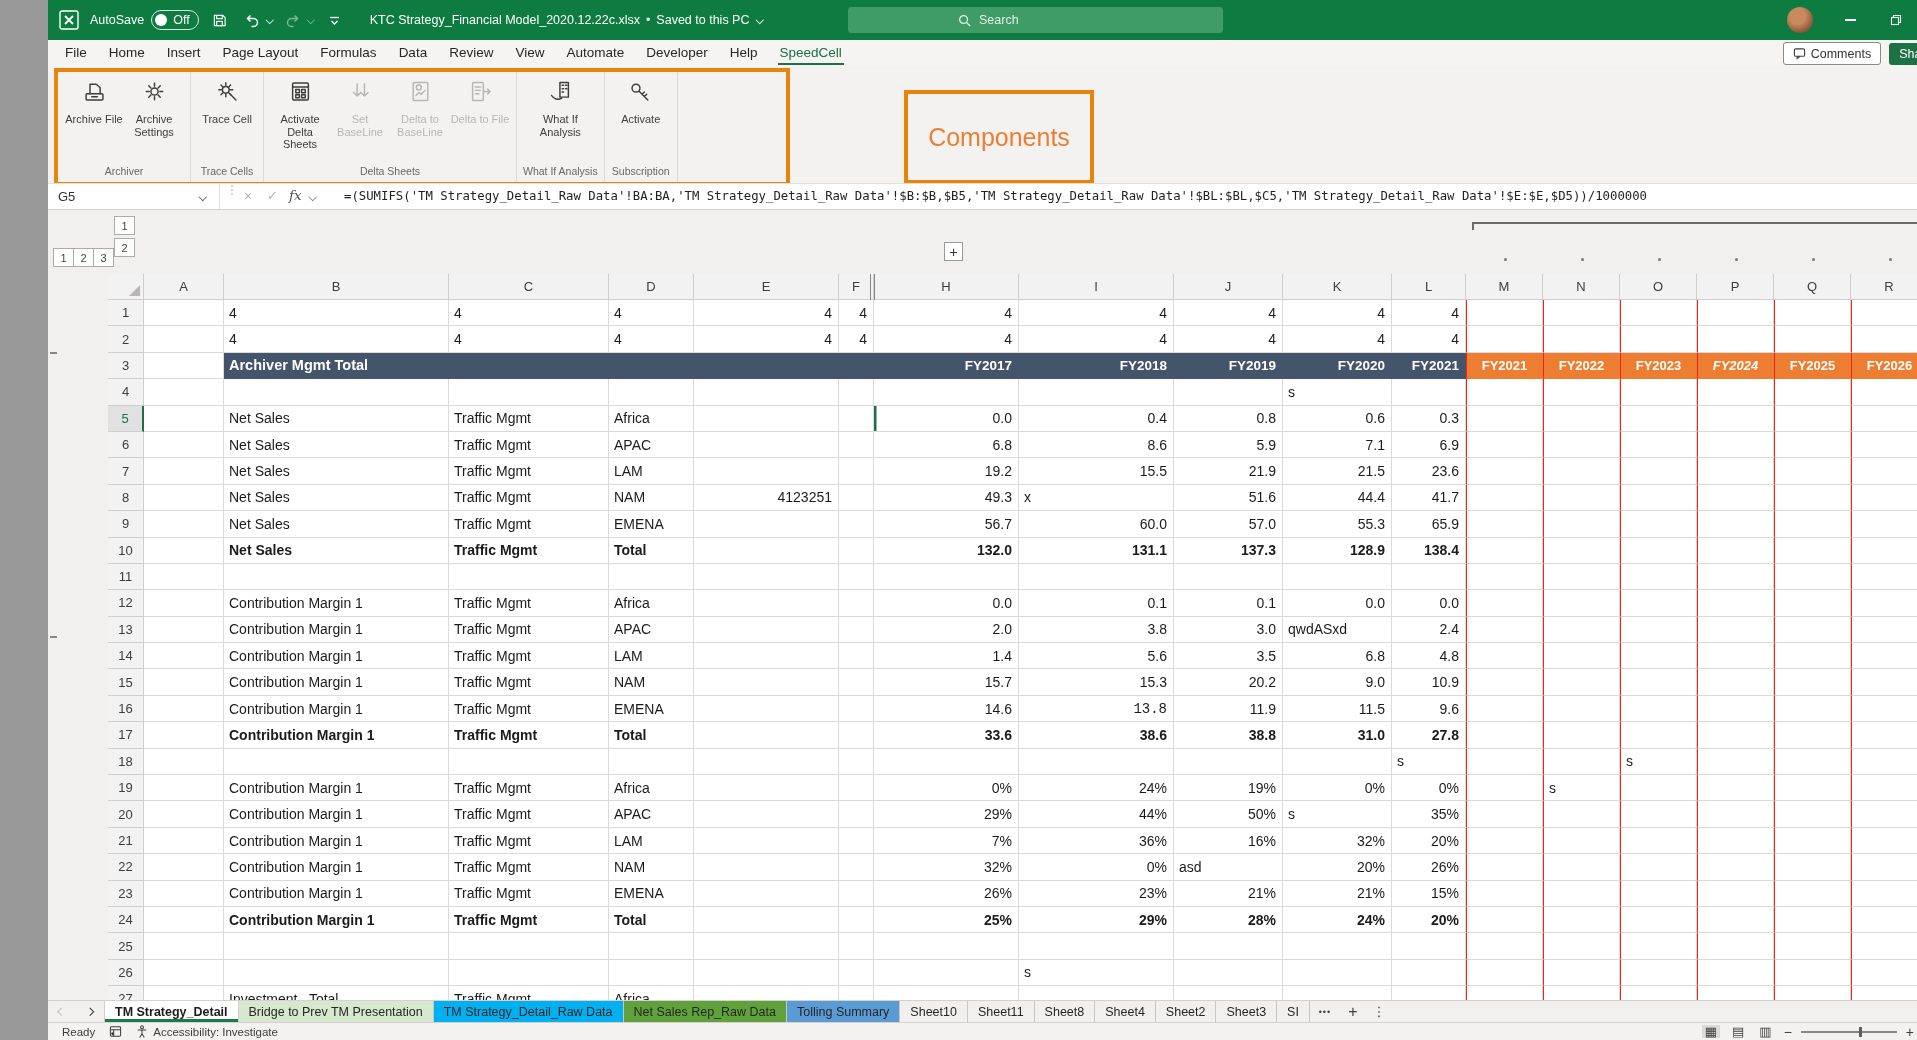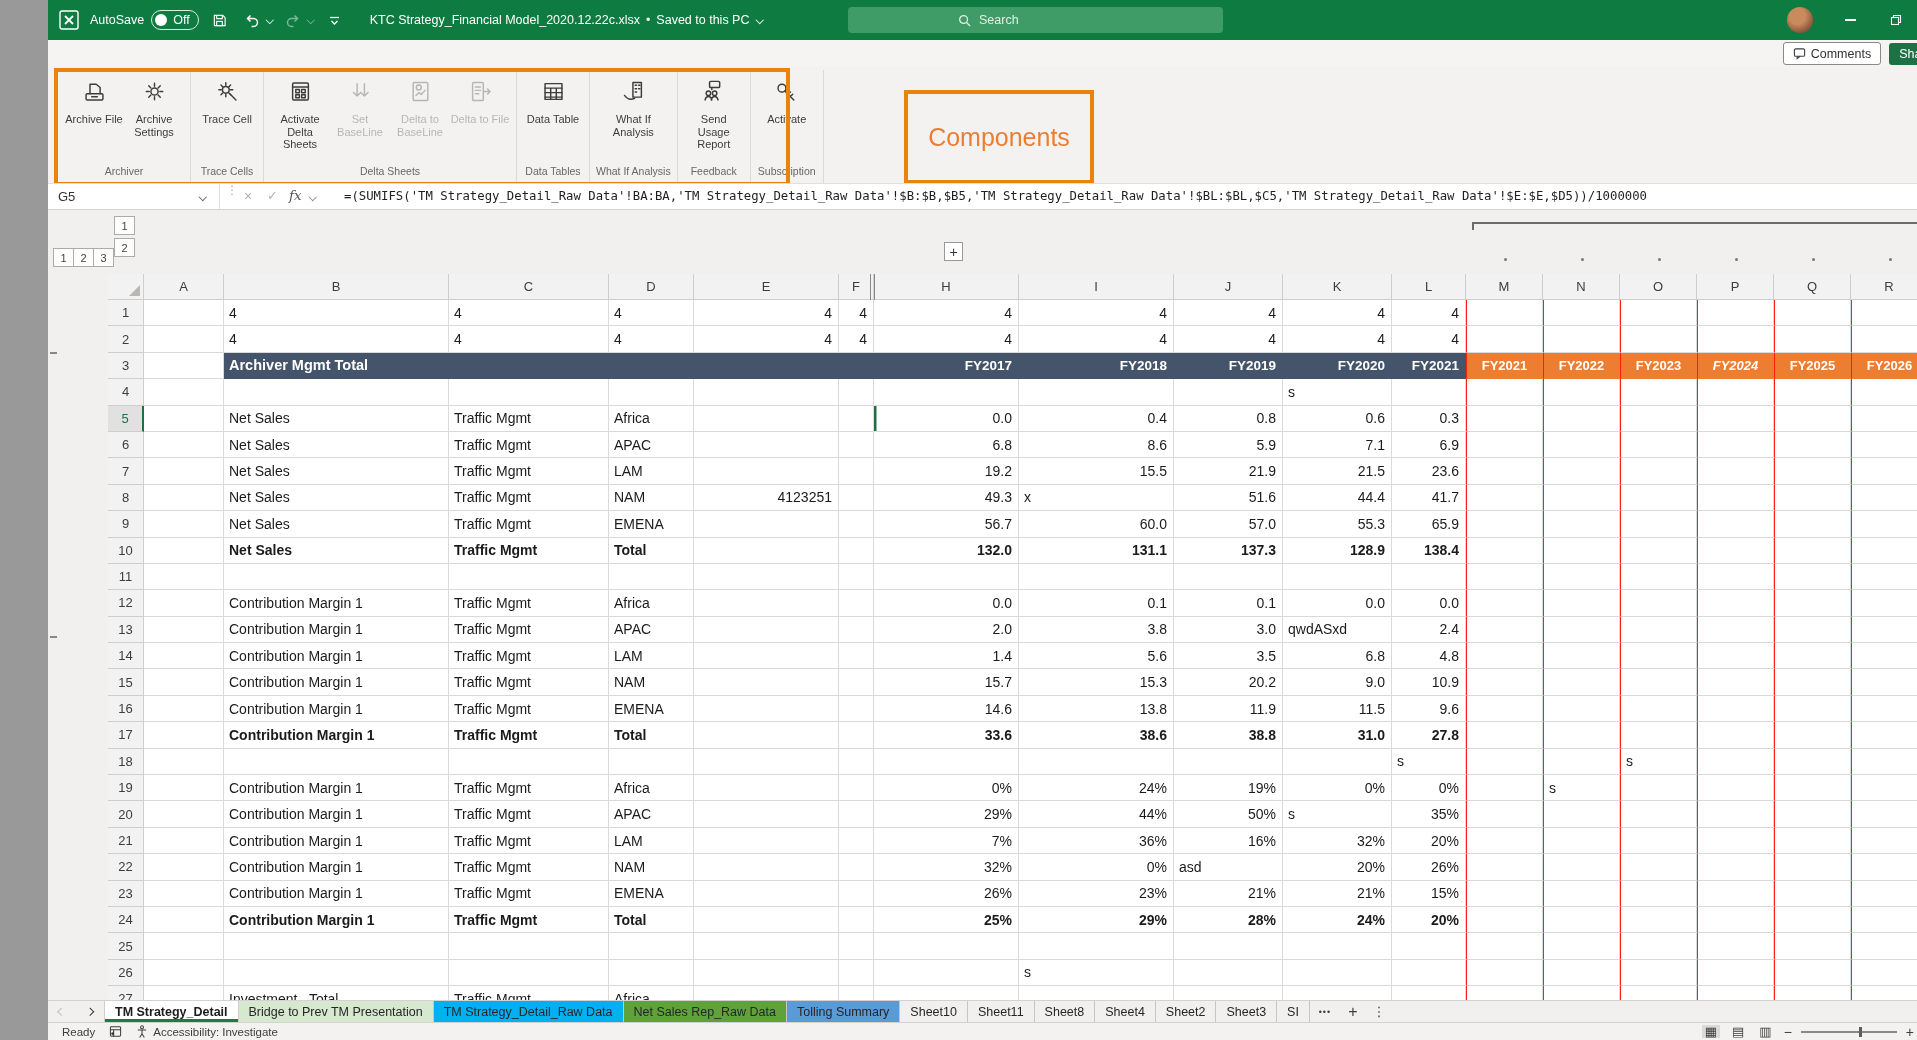--- a/index.html
+++ b/index.html
@@ -215,20 +215,34 @@
         <svg width="12" height="12" viewBox="0 0 12 12" fill="none" stroke="#fff" stroke-width="1.1">
             <rect x="1.5" y="3.5" width="7" height="7"></rect>
             <path d="M3.5 3.5 v-2 h7 v7 h-2"></path>
           </svg>
       </span>
       <span class="winbtn closex">✕</span>
     </div>
   </div>
 
   <div class="menubar">
+    <div id="menu-items" style="display:flex;">
+        <div class="mitem">File</div>
+        <div class="mitem">Home</div>
+        <div class="mitem">Insert</div>
+        <div class="mitem">Page Layout</div>
+        <div class="mitem">Formulas</div>
+        <div class="mitem">Data</div>
+        <div class="mitem">Review</div>
+        <div class="mitem">View</div>
+        <div class="mitem">Automate</div>
+        <div class="mitem">Developer</div>
+        <div class="mitem">Help</div>
+        <div class="mitem act">SpeedCell</div>
+      </div>
     <div class="menu-right">
       <span class="cmt-btn">
         <svg width="13" height="13" viewBox="0 0 14 14" fill="none" stroke="#3E3D3C" stroke-width="1.2">
             <rect x="1.5" y="2" width="11" height="8" rx="1.5"></rect>
             <path d="M4.5 10 v2.5 L7.5 10"></path>
           </svg>
         <span>Comments</span>
       </span>
       <span class="share-btn">
         <span>Share</span>
@@ -307,55 +321,28 @@
                 </svg></span>
               <div class="rlbl">Delta to File</div>
             </div>
           </div>
           <div class="rglabel">Delta Sheets</div>
         </div>
         <div class="rgroup">
           <div class="rrow">
             <div class="rbtn">
               <span><svg viewBox="0 0 24 24">
-                  <rect x="4.5" y="5" width="15" height="14"></rect>
-                  <path d="M4.5 9h15M4.5 13h15M4.5 17h15M9.5 9v10M14.5 9v10"></path>
-                </svg></span>
-              <div class="rlbl">Data Table</div>
-            </div>
-          </div>
-          <div class="rglabel">Data Tables</div>
-        </div>
-        <div class="rgroup">
-          <div class="rrow">
-            <div class="rbtn">
-              <span><svg viewBox="0 0 24 24">
                   <rect x="11.5" y="4" width="7.5" height="13"></rect>
                   <path d="M13.5 6.5h1.2M16.5 6.5h1.2M13.5 9.5h1.2M16.5 9.5h1.2M13.5 12.5h1.2"></path>
                   <path d="M4 15.5c2.5 3.5 6 4 9 2.5"></path>
                 </svg></span>
               <div class="rlbl">What If Analysis</div>
             </div>
           </div>
           <div class="rglabel">What If Analysis</div>
-        </div>
-        <div class="rgroup">
-          <div class="rrow">
-            <div class="rbtn">
-              <span><svg viewBox="0 0 24 24">
-                  <rect x="8.5" y="3" width="9" height="5.5" rx="1"></rect>
-                  <path d="M10.5 8.5v1.8"></path>
-                  <circle cx="7.5" cy="13.5" r="2"></circle>
-                  <circle cx="13" cy="13.5" r="2"></circle>
-                  <path d="M4.5 19.5c.4-2 1.6-3 3-3s2.6 1 3 3M10 19.5c.4-2 1.6-3 3-3s2.6 1 3 3"></path>
-                </svg></span>
-              <div class="rlbl">Send Usage Report</div>
-            </div>
-          </div>
-          <div class="rglabel">Feedback</div>
         </div>
         <div class="rgroup">
           <div class="rrow">
             <div class="rbtn">
               <span><svg viewBox="0 0 24 24">
                   <circle cx="8" cy="9" r="3.5"></circle>
                   <path d="M10.5 11.5L18.5 19.5M15.5 16.5l2-2M13.5 14.5l2-2"></path>
                 </svg></span>
               <div class="rlbl">Activate</div>
             </div>
@@ -770,21 +757,21 @@
       <div class="grow">
         <div class="ggutter"></div>
         <div class="rowhdr">16</div>
         <div class="cell" style="width: 80px;"></div>
         <div class="cell l" style="width: 225px;">Contribution Margin 1</div>
         <div class="cell l" style="width: 160px;">Traffic Mgmt</div>
         <div class="cell l" style="width: 85px;">EMENA</div>
         <div class="cell" style="width: 145px;"></div>
         <div class="cell" style="width: 35px;"></div>
         <div class="cell" style="width: 145px;">14.6</div>
-        <div class="cell" style="width: 155px;">13.8</div>
+        <div class="cell" style="width: 155px; font-family: Liberation Mono, monospace;">13.8</div>
         <div class="cell" style="width: 109px;">11.9</div>
         <div class="cell" style="width: 109px;">11.5</div>
         <div class="cell" style="width: 74px;">9.6</div>
         <div class="cell red" style="width: 77px;"></div>
         <div class="cell red" style="width: 77px;"></div>
         <div class="cell red" style="width: 77px;"></div>
         <div class="cell red" style="width: 77px;"></div>
         <div class="cell red" style="width: 77px;"></div>
         <div class="cell red" style="width: 77px;"></div>
         <div class="cell l red" style="width: 77px;">sc</div>

